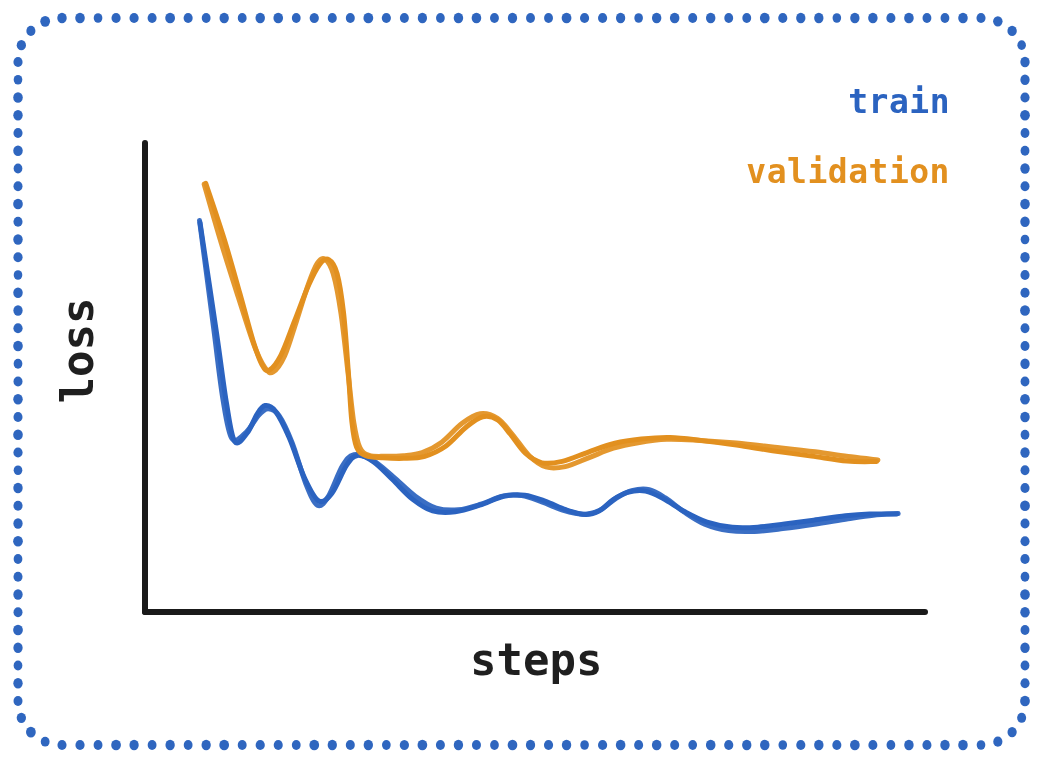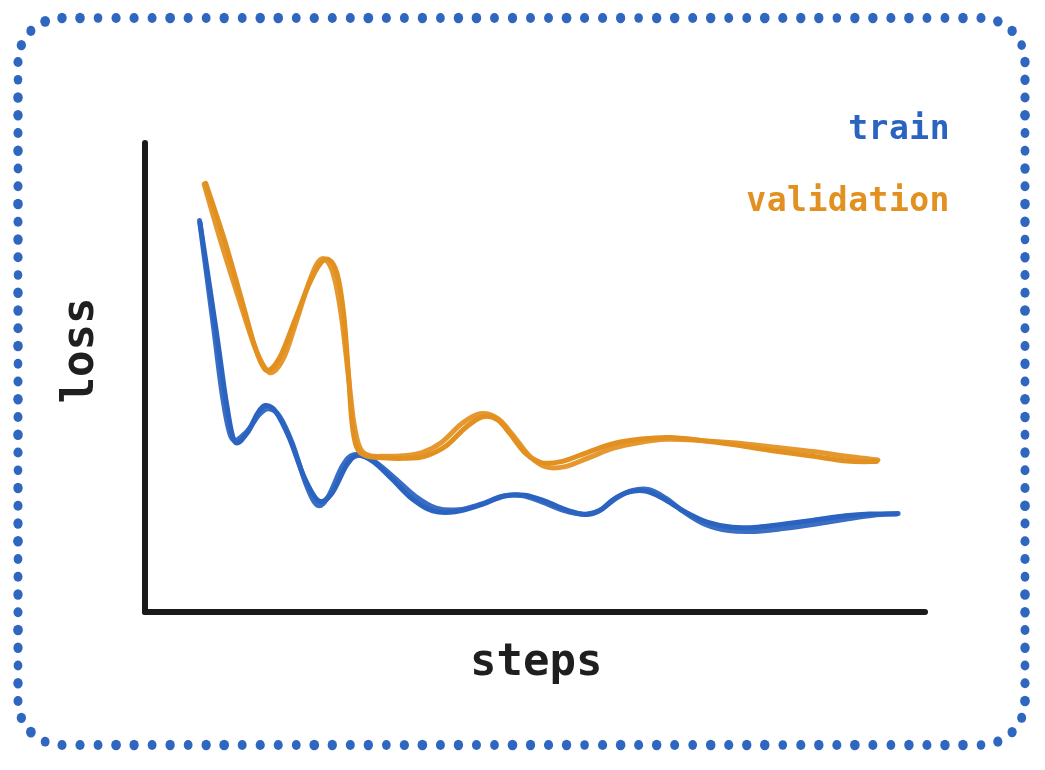--- a/index.html
+++ b/index.html
@@ -27,21 +27,21 @@
   .legend-label {
     position: absolute;
     font-family: "DejaVu Sans Mono", monospace;
     font-size: 33px;
     font-weight: 700;
     letter-spacing: 0.5px;
     white-space: nowrap;
   }
   #legend-train {
     right: 95px;
-    top: 108px;
+    top: 82px;
   }
   #legend-validation {
     right: 95px;
     top: 152px;
   }
   .axis-title {
     position: absolute;
     font-family: "DejaVu Sans Mono", monospace;
     font-weight: 700;
     color: #1f1f1f;
@@ -270,15 +270,15 @@
         <path d="M 199.53 220.45 C 201.87 238.30, 209.67 297.79, 213.57 327.54 C 217.47 357.30, 219.86 380.47, 222.92 398.98 C 225.98 417.48, 228.05 433.07, 231.95 438.59 C 235.84 444.11, 241.88 435.98, 246.32 432.08 C 250.75 428.19, 254.91 419.09, 258.56 415.19 C 262.22 411.30, 264.82 408.65, 268.24 408.72 C 271.67 408.78, 275.12 409.90, 279.11 415.59 C 283.10 421.28, 287.75 431.50, 292.20 442.85 C 296.65 454.20, 301.62 473.27, 305.83 483.69 C 310.04 494.10, 313.67 503.27, 317.46 505.34 C 321.24 507.40, 324.39 502.61, 328.54 496.08 C 332.69 489.54, 338.13 473.04, 342.35 466.14 C 346.57 459.25, 348.96 455.76, 353.88 454.70 C 358.80 453.64, 365.36 456.18, 371.85 459.79 C 378.35 463.40, 385.58 470.27, 392.83 476.34 C 400.08 482.40, 408.13 490.89, 415.35 496.17 C 422.58 501.46, 429.01 505.80, 436.16 508.07 C 443.32 510.34, 450.80 510.45, 458.27 509.80 C 465.73 509.15, 473.55 506.46, 480.94 504.18 C 488.34 501.89, 495.83 497.54, 502.64 496.11 C 509.46 494.68, 515.31 494.67, 521.83 495.62 C 528.36 496.58, 535.02 499.45, 541.81 501.84 C 548.60 504.24, 555.57 507.91, 562.59 509.98 C 569.61 512.05, 577.63 514.27, 583.92 514.25 C 590.21 514.24, 594.93 512.59, 600.34 509.88 C 605.75 507.18, 611.15 501.21, 616.38 498.00 C 621.62 494.79, 626.24 492.02, 631.73 490.63 C 637.23 489.25, 643.72 488.46, 649.33 489.69 C 654.95 490.91, 659.57 494.21, 665.42 497.97 C 671.26 501.72, 677.85 507.85, 684.40 512.22 C 690.96 516.59, 697.36 521.11, 704.75 524.18 C 712.15 527.24, 720.48 529.41, 728.78 530.62 C 737.08 531.83, 745.54 531.77, 754.54 531.43 C 763.54 531.10, 772.87 529.81, 782.80 528.62 C 792.73 527.43, 803.25 525.95, 814.13 524.30 C 825.01 522.65, 838.21 520.24, 848.06 518.72 C 857.91 517.20, 864.89 516.01, 873.24 515.16 C 881.59 514.31, 894.01 513.87, 898.17 513.61" fill="none" stroke="#2b63c0" stroke-width="5" stroke-linecap="round" stroke-linejoin="round" opacity="0.93"></path>
         <path d="M 205.72 183.26 C 208.79 192.55, 218.46 220.62, 224.16 239.04 C 229.86 257.46, 235.11 276.78, 239.94 293.77 C 244.76 310.76, 249.42 329.14, 253.10 340.98 C 256.78 352.81, 259.34 359.92, 262.03 364.78 C 264.71 369.65, 266.04 371.80, 269.20 370.18 C 272.35 368.56, 276.76 363.21, 280.97 355.04 C 285.19 346.87, 289.88 332.79, 294.48 321.16 C 299.08 309.53, 304.34 294.77, 308.57 285.27 C 312.79 275.77, 316.46 268.42, 319.83 264.14 C 323.21 259.86, 325.93 258.02, 328.81 259.60 C 331.68 261.17, 334.64 264.65, 337.10 273.57 C 339.56 282.50, 341.70 296.65, 343.57 313.12 C 345.45 329.59, 346.98 354.31, 348.36 372.38 C 349.74 390.46, 350.49 409.15, 351.86 421.58 C 353.22 434.00, 354.21 441.26, 356.54 446.93 C 358.87 452.60, 361.44 453.82, 365.83 455.63 C 370.22 457.43, 376.60 457.32, 382.90 457.77 C 389.20 458.23, 396.68 458.61, 403.65 458.36 C 410.62 458.11, 417.72 458.28, 424.71 456.28 C 431.71 454.27, 438.75 451.15, 445.64 446.31 C 452.52 441.47, 459.84 432.14, 466.01 427.22 C 472.18 422.30, 477.38 418.01, 482.66 416.78 C 487.94 415.54, 493.05 416.90, 497.68 419.81 C 502.31 422.73, 505.81 428.70, 510.42 434.27 C 515.04 439.84, 520.12 448.46, 525.37 453.21 C 530.62 457.97, 535.77 461.46, 541.92 462.82 C 548.08 464.17, 554.55 463.13, 562.30 461.34 C 570.05 459.55, 579.64 455.08, 588.41 452.07 C 597.17 449.05, 606.08 445.42, 614.90 443.25 C 623.71 441.08, 632.08 440.01, 641.29 439.06 C 650.50 438.11, 659.99 437.29, 670.15 437.55 C 680.31 437.81, 691.16 439.37, 702.24 440.63 C 713.31 441.88, 724.88 443.42, 736.60 445.10 C 748.32 446.78, 760.06 448.86, 772.55 450.69 C 785.04 452.53, 799.14 454.38, 811.55 456.12 C 823.97 457.85, 836.18 460.20, 847.03 461.11 C 857.88 462.02, 871.72 461.50, 876.65 461.58" fill="none" stroke="#e2901f" stroke-width="5" stroke-linecap="round" stroke-linejoin="round" opacity="1"></path>
         <path d="M 204.18 184.19 C 206.99 193.88, 215.33 223.41, 221.04 242.30 C 226.75 261.18, 232.95 280.48, 238.42 297.53 C 243.90 314.57, 249.46 332.87, 253.87 344.56 C 258.29 356.24, 261.69 363.06, 264.91 367.63 C 268.14 372.20, 269.91 373.96, 273.21 371.97 C 276.50 369.98, 280.79 364.23, 284.68 355.72 C 288.57 347.21, 292.62 332.79, 296.55 320.92 C 300.47 309.05, 304.79 294.10, 308.23 284.50 C 311.67 274.89, 314.44 267.53, 317.20 263.30 C 319.97 259.06, 322.16 257.36, 324.82 259.09 C 327.48 260.82, 330.46 264.53, 333.17 273.65 C 335.88 282.78, 338.58 297.18, 341.06 313.81 C 343.55 330.45, 345.98 355.34, 348.10 373.48 C 350.23 391.63, 351.85 410.34, 353.81 422.69 C 355.77 435.04, 357.30 442.14, 359.86 447.58 C 362.41 453.03, 364.97 453.92, 369.13 455.38 C 373.29 456.84, 379.12 456.29, 384.83 456.34 C 390.53 456.40, 397.13 456.33, 403.36 455.71 C 409.59 455.10, 415.81 454.90, 422.21 452.65 C 428.61 450.40, 435.11 447.10, 441.76 442.22 C 448.42 437.33, 455.74 428.07, 462.15 423.34 C 468.55 418.60, 474.30 414.64, 480.20 413.82 C 486.10 412.99, 492.12 414.90, 497.53 418.39 C 502.94 421.88, 507.38 428.55, 512.66 434.77 C 517.94 440.99, 523.65 450.32, 529.20 455.69 C 534.76 461.06, 540.01 465.17, 546.00 466.98 C 552.00 468.80, 558.00 468.16, 565.20 466.60 C 572.39 465.04, 581.13 460.68, 589.15 457.62 C 597.18 454.56, 605.18 450.72, 613.34 448.23 C 621.51 445.75, 629.25 444.20, 638.15 442.72 C 647.05 441.24, 656.43 439.74, 666.72 439.36 C 677.02 438.97, 688.32 439.79, 699.93 440.39 C 711.55 441.00, 723.95 441.86, 736.40 442.99 C 748.85 444.11, 761.50 445.69, 774.64 447.17 C 787.78 448.64, 802.51 450.24, 815.23 451.85 C 827.96 453.47, 840.55 455.50, 851.00 456.85 C 861.45 458.20, 873.43 459.45, 877.92 459.97" fill="none" stroke="#e2901f" stroke-width="5" stroke-linecap="round" stroke-linejoin="round" opacity="0.93"></path>
       </g>
   </svg>
 
   <div class="axis-title" id="ylabel">loss</div>
   <div class="axis-title" id="xlabel">steps</div>
 
   <div class="legend-label" id="legend-train" style="color: rgb(43, 99, 192);">train</div>
-  <div class="legend-label" id="legend-validation" style="color: rgb(226, 144, 31); margin-top: 28px;">validation</div>
+  <div class="legend-label" id="legend-validation" style="color: rgb(226, 144, 31);">validation</div>
 
 </div>
 
 </body></html>

